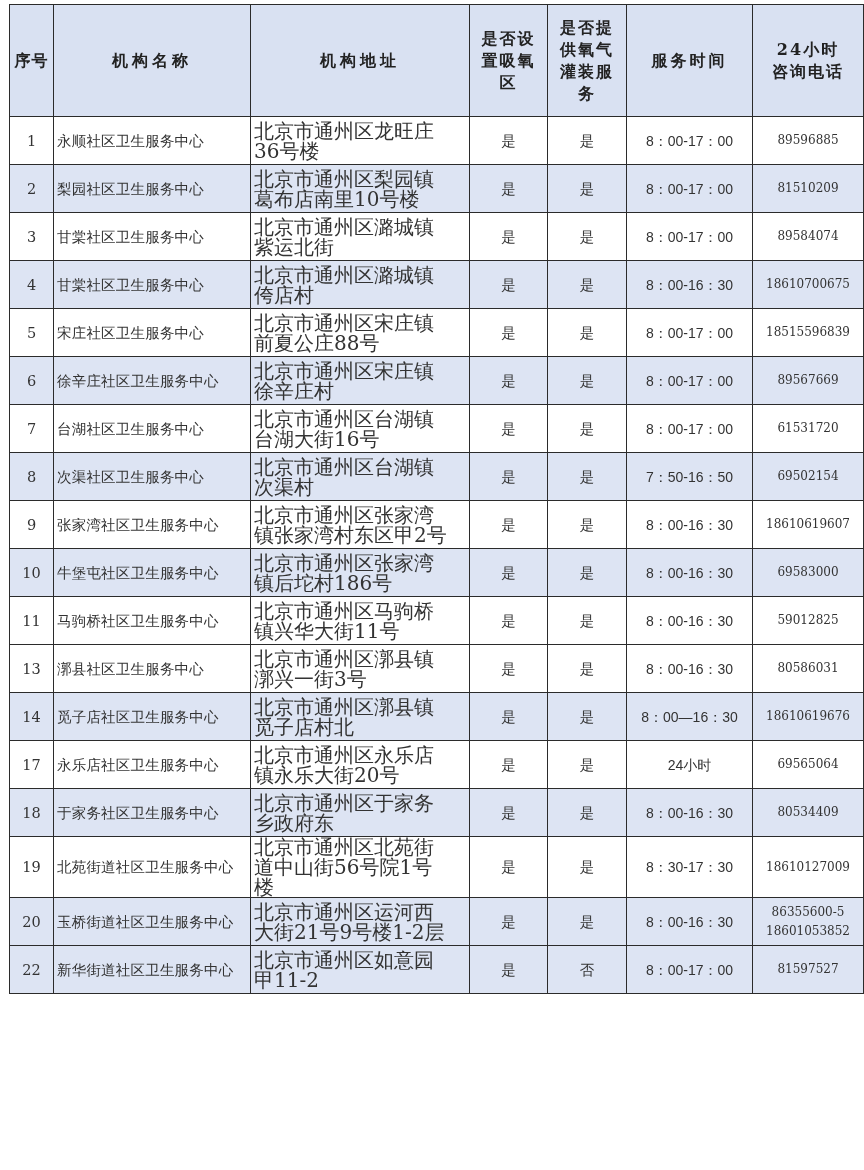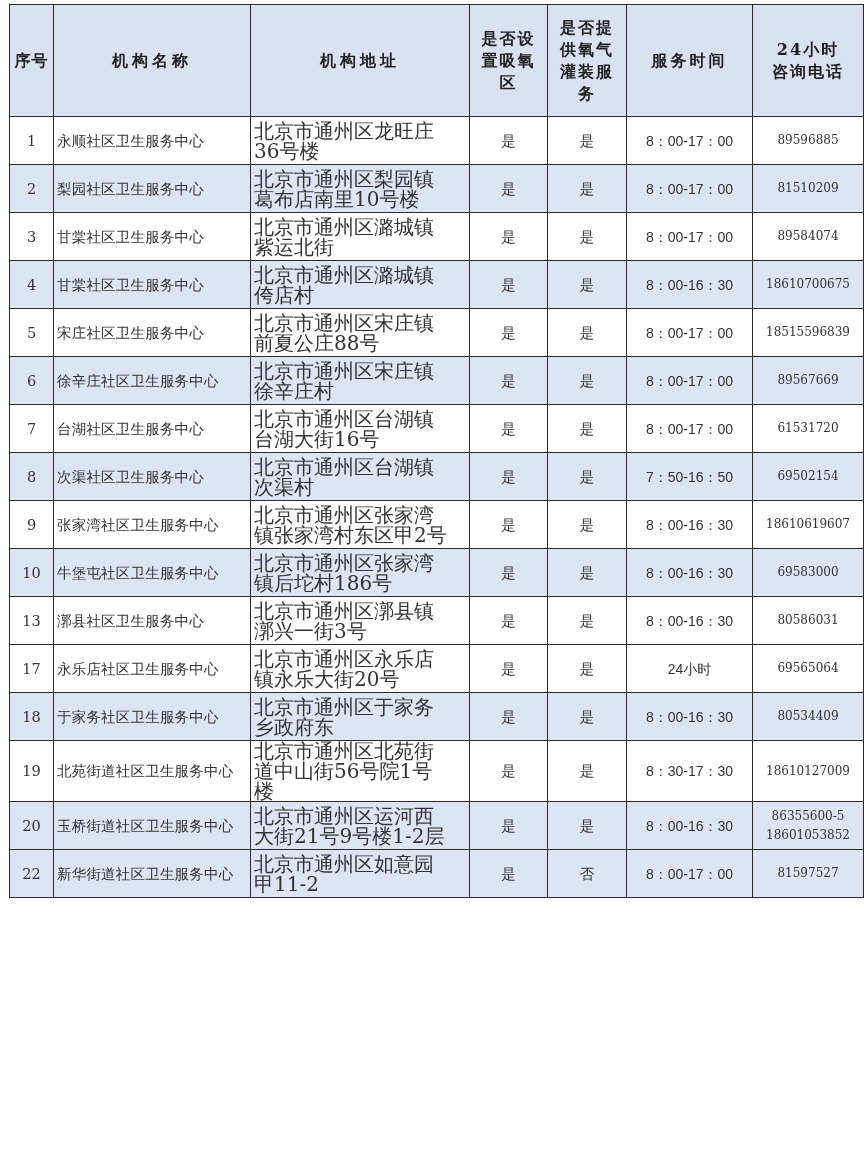--- a/index.html
+++ b/index.html
@@ -131,27 +131,45 @@
         <tr class="alt">
     <td class="c">10</td>
     <td class="l name nowrap">牛堡屯社区卫生服务中心</td>
     <td class="l addr">北京市通州区张家湾镇后坨村186号</td>
     <td class="c">是</td>
     <td class="c">是</td>
     <td class="c time nowrap">8：00-16：30</td>
     <td class="c phone" style="white-space:pre-line">69583000</td>
   </tr>
         <tr class="plain">
+    <td class="c">11</td>
+    <td class="l name nowrap">马驹桥社区卫生服务中心</td>
+    <td class="l addr">北京市通州区马驹桥镇兴华大街11号</td>
+    <td class="c">是</td>
+    <td class="c">是</td>
+    <td class="c time nowrap">8：00-16：30</td>
+    <td class="c phone" style="white-space:pre-line">59012825</td>
+  </tr>
+        <tr class="plain">
     <td class="c">13</td>
     <td class="l name nowrap">漷县社区卫生服务中心</td>
     <td class="l addr">北京市通州区漷县镇漷兴一街3号</td>
     <td class="c">是</td>
     <td class="c">是</td>
     <td class="c time nowrap">8：00-16：30</td>
     <td class="c phone" style="white-space:pre-line">80586031</td>
+  </tr>
+        <tr class="alt">
+    <td class="c">14</td>
+    <td class="l name nowrap">觅子店社区卫生服务中心</td>
+    <td class="l addr">北京市通州区漷县镇觅子店村北</td>
+    <td class="c">是</td>
+    <td class="c">是</td>
+    <td class="c time nowrap">8：00—16：30</td>
+    <td class="c phone" style="white-space:pre-line">18610619676</td>
   </tr>
         <tr class="plain">
     <td class="c">17</td>
     <td class="l name nowrap">永乐店社区卫生服务中心</td>
     <td class="l addr">北京市通州区永乐店镇永乐大街20号</td>
     <td class="c">是</td>
     <td class="c">是</td>
     <td class="c time nowrap">24小时</td>
     <td class="c phone" style="white-space:pre-line">69565064</td>
   </tr>

